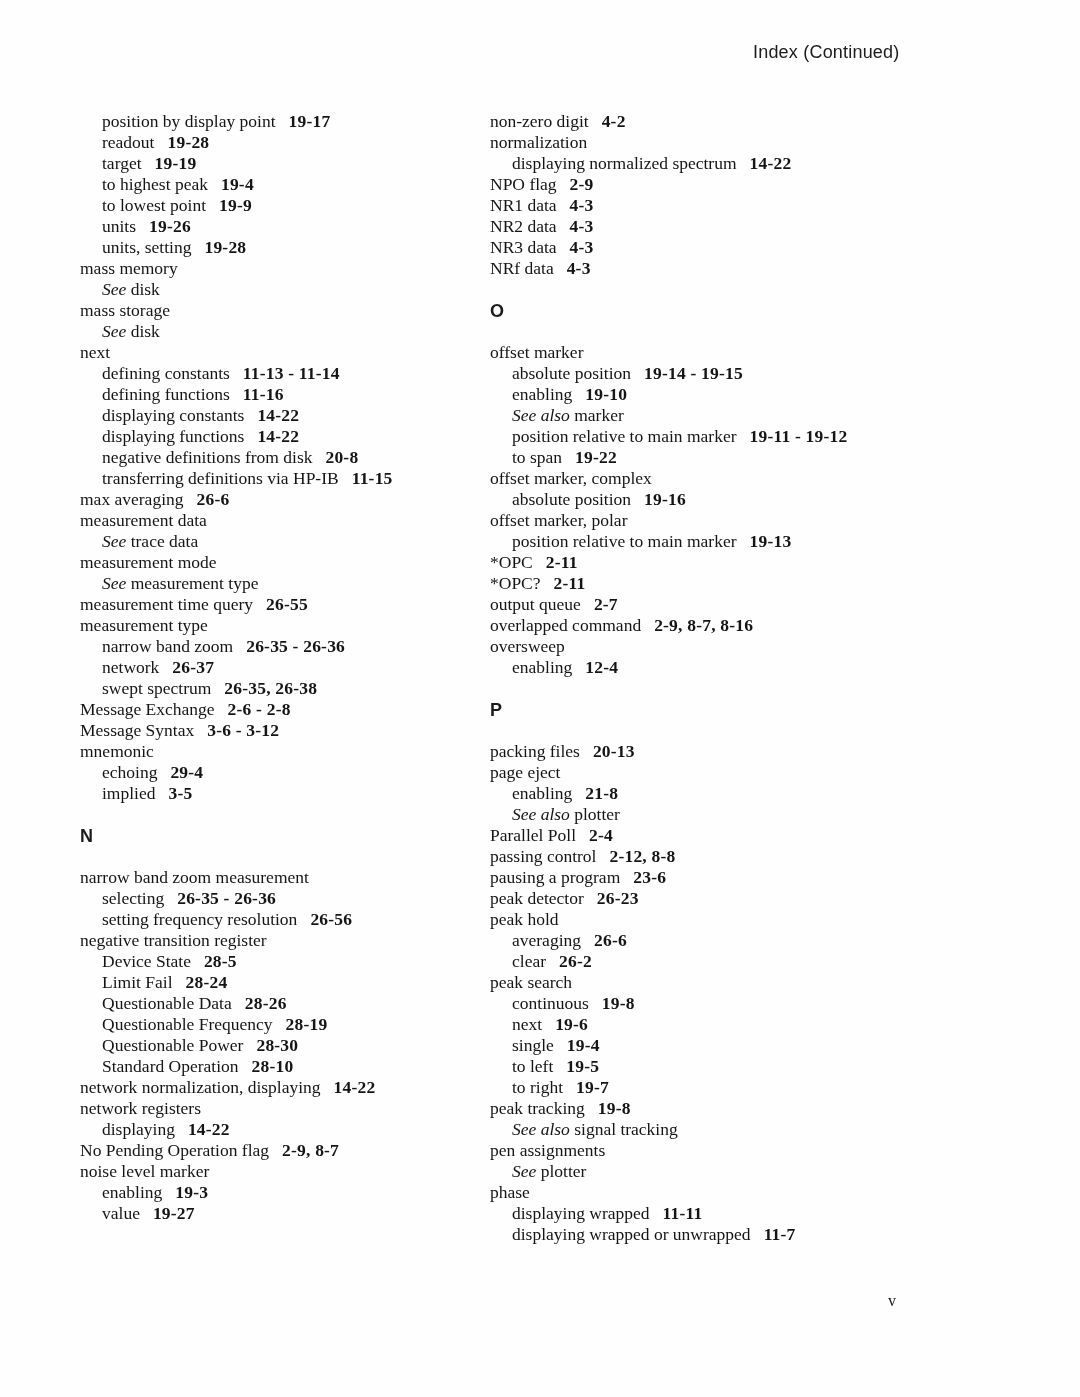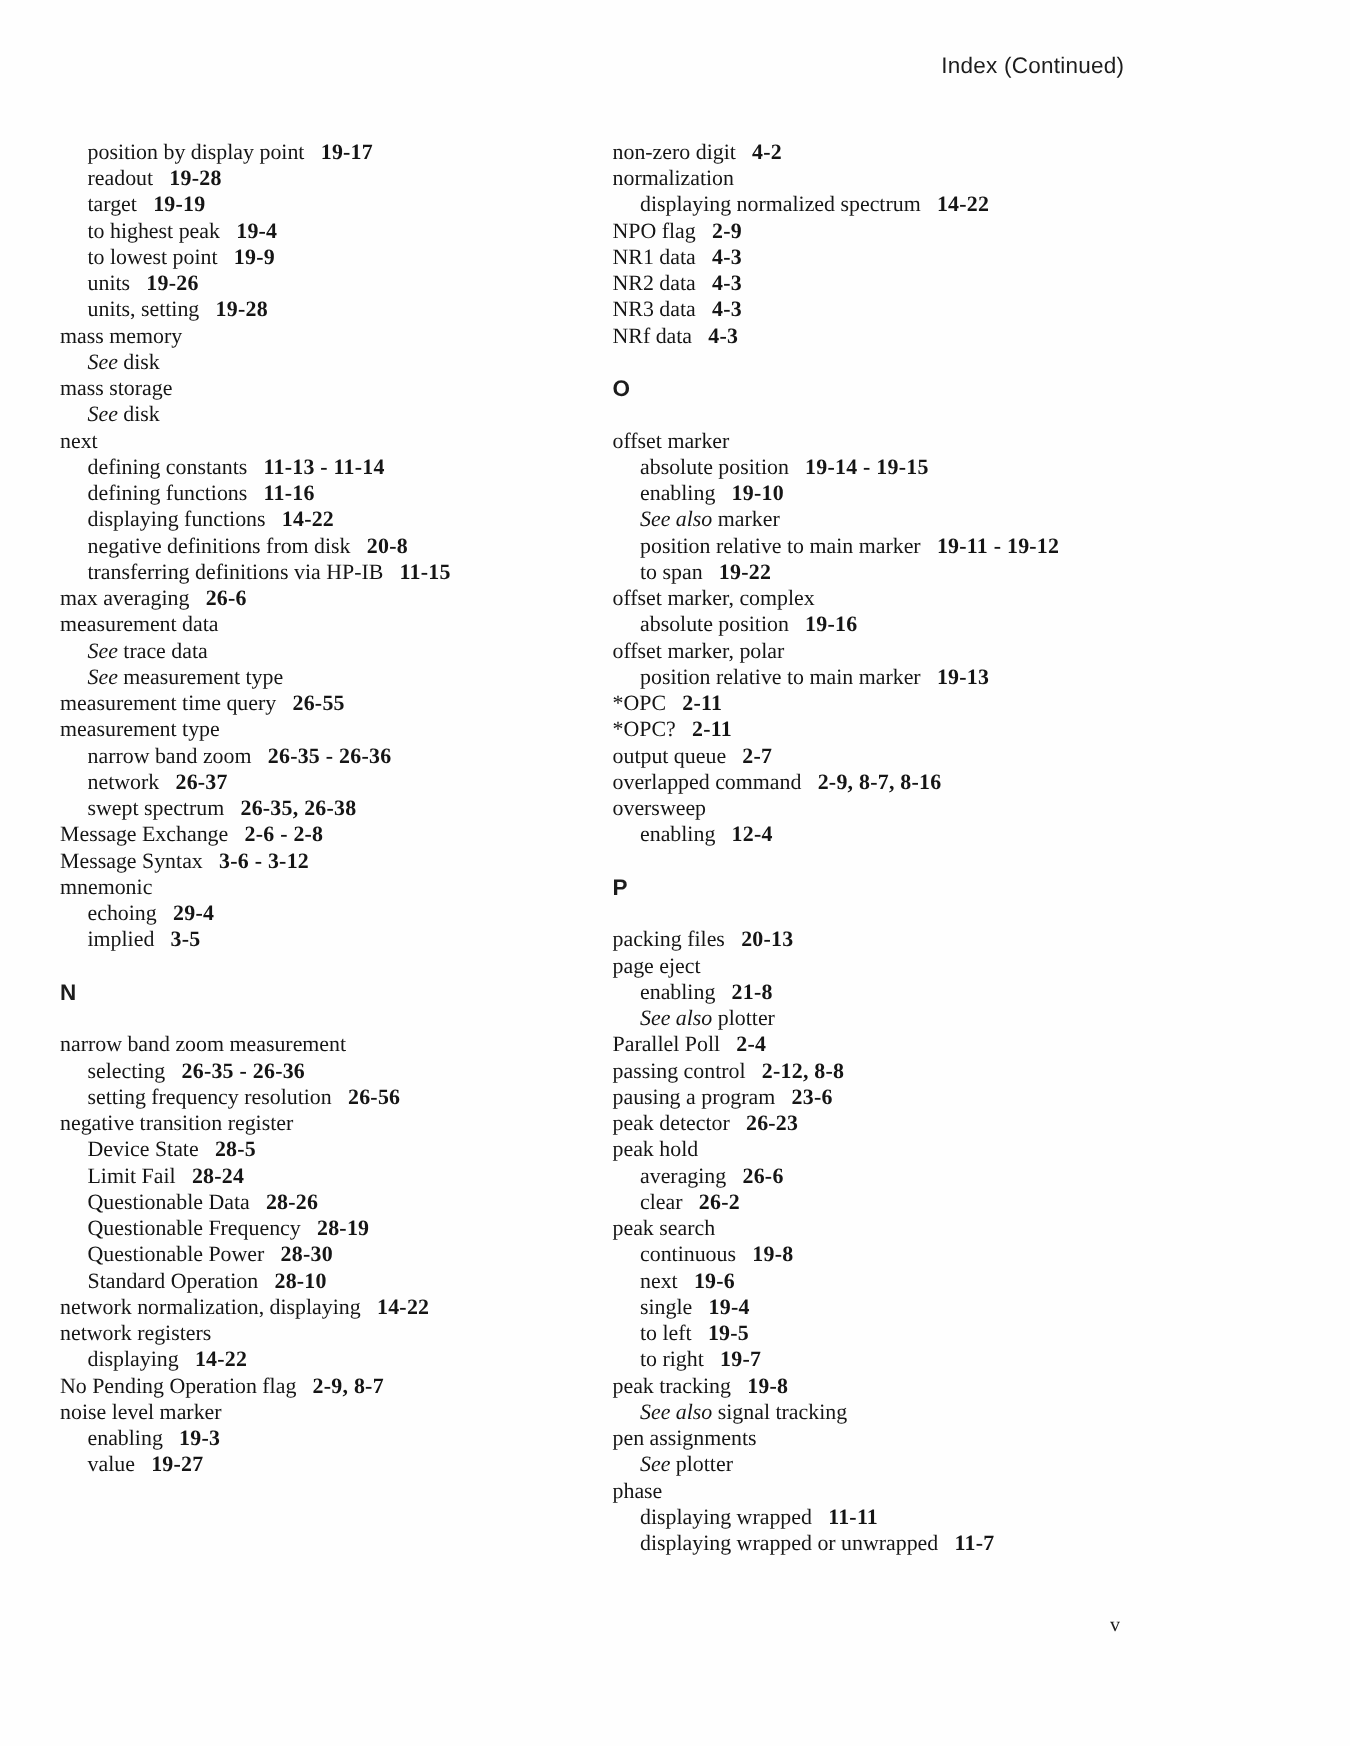--- a/index.html
+++ b/index.html
@@ -25,21 +25,21 @@
     letter-spacing: 0.2px;
     color: #1c1c1c;
   }
   .col {
     position: absolute;
     top: 111px;
     font-size: 17.5px;
     line-height: 21px;
     color: #151515;
   }
-  .col-left  { left: 48px;  width: 425px; }
+  .col-left  { left: 80px;  width: 425px; }
   .col-right { left: 490px; width: 480px; }
   .entry { white-space: nowrap; }
   .entry.lvl1 { padding-left: 22px; }
   .pages {
     font-weight: bold;
     margin-left: 13px;
     letter-spacing: 0.2px;
   }
   .see { font-style: italic; margin-top: 21px; }
   .letter {
@@ -73,26 +73,28 @@
       <div class="entry lvl1"><span>to lowest point</span><span class="pages">19-9</span></div>
       <div class="entry lvl1"><span>units</span><span class="pages">19-26</span></div>
       <div class="entry lvl1"><span>units, setting</span><span class="pages">19-28</span></div>
       <div class="entry lvl0"><span>mass memory</span></div>
       <div class="entry lvl1"><span><span class="see">See</span> disk</span></div>
       <div class="entry lvl0"><span>mass storage</span></div>
       <div class="entry lvl1"><span><span class="see">See</span> disk</span></div>
       <div class="entry lvl0"><span>next</span></div>
       <div class="entry lvl1"><span>defining constants</span><span class="pages">11-13 - 11-14</span></div>
       <div class="entry lvl1"><span>defining functions</span><span class="pages">11-16</span></div>
+      <div class="entry lvl1"><span>displaying constants</span><span class="pages">14-22</span></div>
       <div class="entry lvl1"><span>displaying functions</span><span class="pages">14-22</span></div>
       <div class="entry lvl1"><span>negative definitions from disk</span><span class="pages">20-8</span></div>
       <div class="entry lvl1"><span>transferring definitions via HP-IB</span><span class="pages">11-15</span></div>
       <div class="entry lvl0"><span>max averaging</span><span class="pages">26-6</span></div>
       <div class="entry lvl0"><span>measurement data</span></div>
       <div class="entry lvl1"><span><span class="see">See</span> trace data</span></div>
+      <div class="entry lvl0"><span>measurement mode</span></div>
       <div class="entry lvl1"><span><span class="see">See</span> measurement type</span></div>
       <div class="entry lvl0"><span>measurement time query</span><span class="pages">26-55</span></div>
       <div class="entry lvl0"><span>measurement type</span></div>
       <div class="entry lvl1"><span>narrow band zoom</span><span class="pages">26-35 - 26-36</span></div>
       <div class="entry lvl1"><span>network</span><span class="pages">26-37</span></div>
       <div class="entry lvl1"><span>swept spectrum</span><span class="pages">26-35, 26-38</span></div>
       <div class="entry lvl0"><span>Message Exchange</span><span class="pages">2-6 - 2-8</span></div>
       <div class="entry lvl0"><span>Message Syntax</span><span class="pages">3-6 - 3-12</span></div>
       <div class="entry lvl0"><span>mnemonic</span></div>
       <div class="entry lvl1"><span>echoing</span><span class="pages">29-4</span></div>

